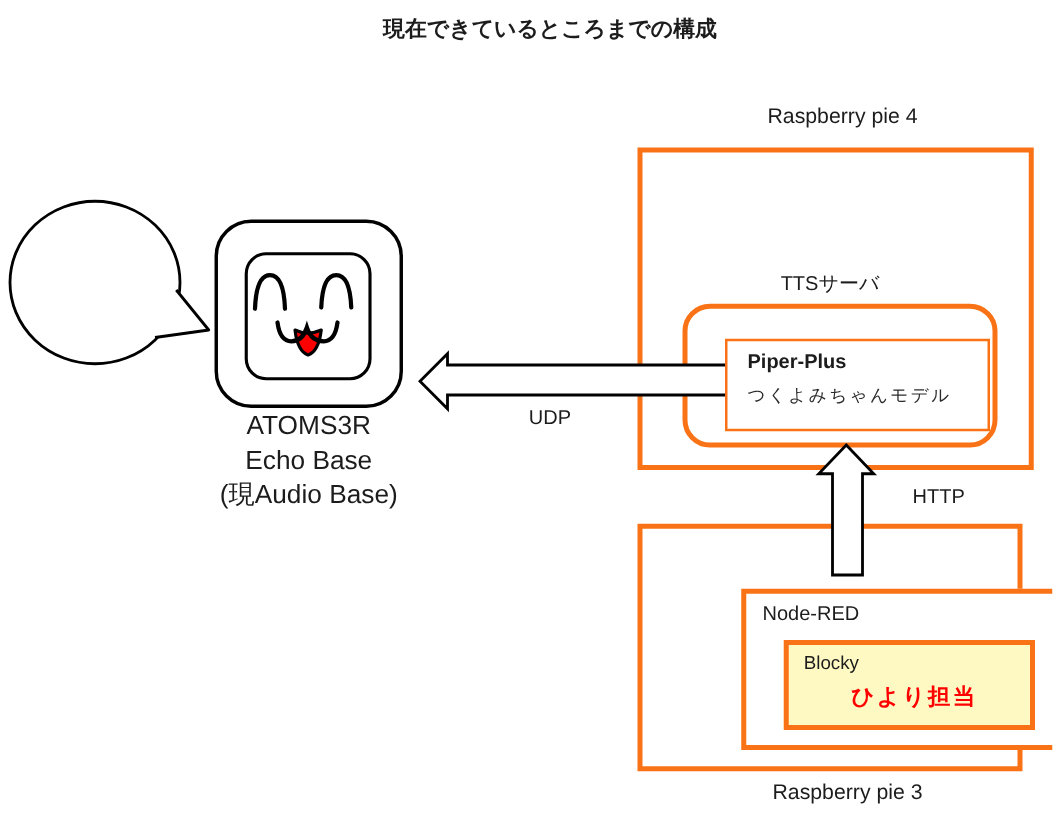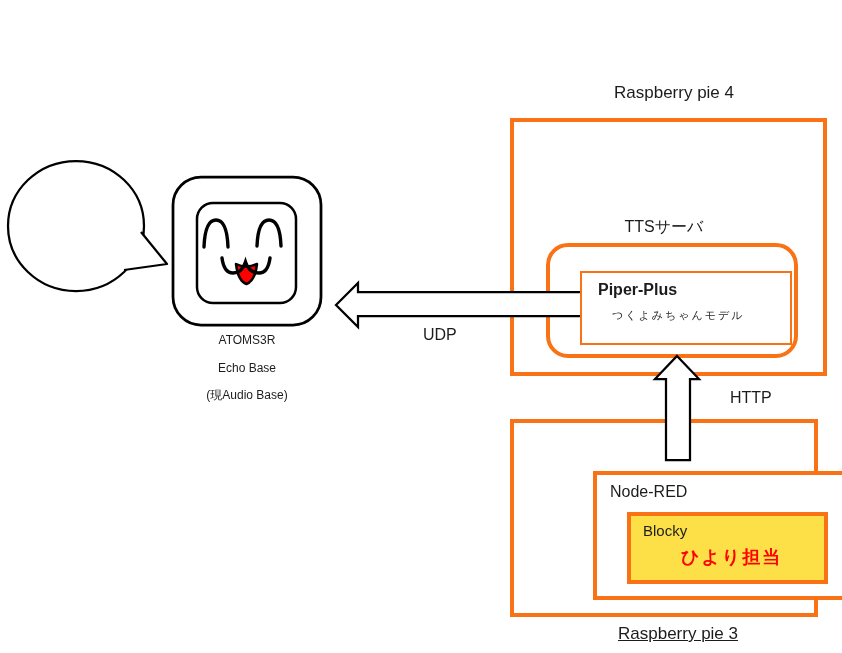--- a/index.html
+++ b/index.html
@@ -5,37 +5,37 @@
   html,body{margin:0;padding:0;background:#fff;}
   #canvas{
     position:relative;width:842px;height:653px;background:#ffffff;
     font-family:"Liberation Sans","DejaVu Sans",sans-serif;color:#1c1c1c;overflow:hidden;
   }
   .box{position:absolute;border:4px solid #f97316;background:#fff;box-sizing:border-box;z-index:1;}
   #rpi4-box{left:510px;top:118px;width:317px;height:258px;}
   #tts-box{left:546px;top:243px;width:252px;height:115px;border-radius:22px;}
   #rpi3-box{left:510px;top:419px;width:308px;height:198px;}
   #nodered-box{left:39px;top:48px;width:273px;height:129px;margin-left:40px;}
-  #blocky-box{left:30px;top:37px;width:201px;height:72px;background:#fde047;}
+  #blocky-box{left:30px;top:37px;width:201px;height:72px;background:#fef9c3;}
   #piper-box{left:580px;top:271px;width:212px;height:74px;border-width:2.5px;z-index:3;}
   #shape-layer{position:absolute;left:0;top:0;width:842px;height:653px;z-index:2;pointer-events:none;}
   .lbl{position:absolute;z-index:4;white-space:nowrap;}
   #title{left:440px;top:11px;transform:translateX(-50%);font-size:17.5px;font-weight:700;}
   #bubble-text{left:72px;top:194px;transform:translateX(-50%);text-align:center;
     font-size:17px;font-weight:300;letter-spacing:5px;line-height:35px;color:#333;}
   #device-label{left:247px;top:327px;transform:translateX(-50%);text-align:center;
-    font-size:12px;line-height:27.5px;}
+    font-size:21px;line-height:27.5px;}
   #rpi4-label{left:674px;top:83px;transform:translateX(-50%);font-size:17px;}
   #tts-label{left:664px;top:217px;transform:translateX(-50%);font-size:16px;}
-  #rpi3-label{left:678px;top:624px;transform:translateX(-50%);font-size:17px;text-decoration:underline;}
+  #rpi3-label{left:678px;top:624px;transform:translateX(-50%);font-size:17px;}
   #udp-label{left:423px;top:326px;font-size:16px;}
   #http-label{left:698px;top:389px;font-size:16px;margin-left:32px;}
   .inbox-lbl{position:absolute;white-space:nowrap;}
   #piper-title{left:16px;top:8px;font-size:16px;font-weight:600;}
-  #piper-model{left:16px;top:35px;font-size:11px;font-weight:300;letter-spacing:2px;color:#2a2a2a;margin-left:14px;}
+  #piper-model{left:16px;top:35px;font-size:14px;font-weight:300;letter-spacing:2px;color:#2a2a2a;}
   #nodered-label{left:13px;top:8px;font-size:16px;}
   #blocky-label{left:12px;top:6px;font-size:15px;}
   #hiyori-label{left:50px;top:29px;font-size:18px;font-weight:700;letter-spacing:2px;color:#FF0000;}
 </style>
 </head>
 <body>
 
 <div id="canvas">
 
   <div class="box" id="rpi4-box"></div>
@@ -69,20 +69,21 @@
     <polygon points="336,305 358,283 358,292 584,292 584,316 358,316 358,327" fill="#fff" stroke="#000" stroke-width="2.25" stroke-linejoin="miter"></polygon>
 
     <polygon points="677,356 699,379 690,379 690,460 666,460 666,379 655,379" fill="#fff" stroke="#000" stroke-width="2.25" stroke-linejoin="miter"></polygon>
   </svg>
 
   <div class="box" id="piper-box">
     <div class="inbox-lbl" id="piper-title">Piper-Plus</div>
     <div class="inbox-lbl" id="piper-model">つくよみちゃんモデル</div>
   </div>
 
+  <div class="lbl" id="title">現在できているところまでの構成</div>
 
   <div class="lbl" id="bubble-text">
   </div>
 
   <div class="lbl" id="device-label">
     <div>ATOMS3R</div>
     <div>Echo Base</div>
     <div>(現Audio Base)</div>
   </div>
 

